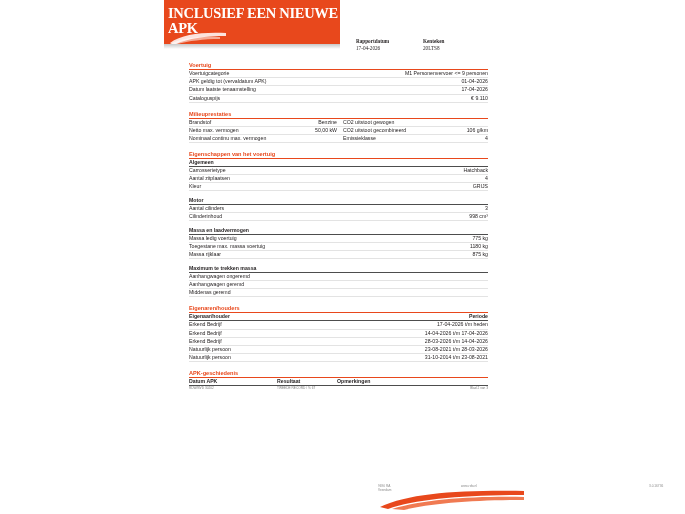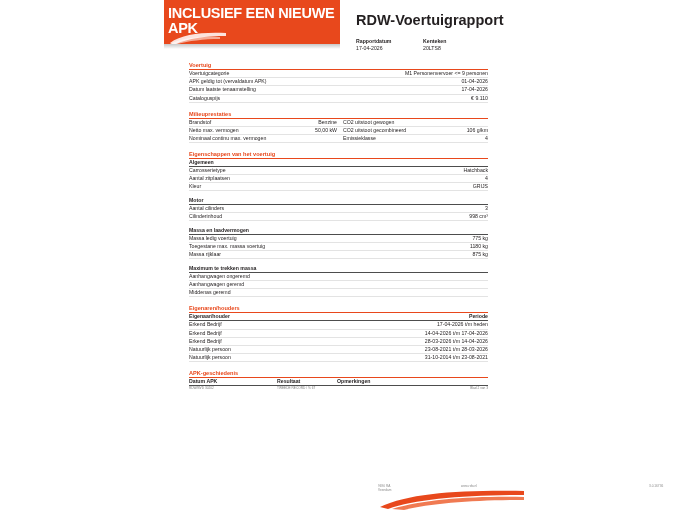--- a/index.html
+++ b/index.html
@@ -20,20 +20,21 @@
     position: relative;
     width: 685px;
     height: 514px;
     background: #ffffff;
   }
 
   
   .header {
     position: relative;
     height: 62px;
+    font-family: Liberation Serif, serif;
   }
   .banner {
     position: absolute;
     left: 164px;
     top: 0;
     width: 176px;
     height: 44px;
     background: #e8481c;
     color: #ffffff;
     overflow: hidden;
@@ -242,21 +243,20 @@
   <div class="header">
     <div class="banner">
       <div class="banner-text">INCLUSIEF EEN NIEUWE APK</div>
       <svg class="banner-swoosh" viewBox="0 0 60 16">
         <path d="M2 13 C 14 4, 34 2, 58 3 L 58 6 C 36 6, 18 9, 6 15 Z" fill="#ffffff" opacity="0.85"></path>
         <path d="M0 15 C 12 8, 30 6, 52 7 L 52 9 C 32 9, 14 12, 3 16 Z" fill="#ffffff" opacity="0.55"></path>
       </svg>
     </div>
     <div class="banner-shadow"></div>
 
-    <div class="report-title">RDW-Voertuigrapport</div>
 
     <div class="header-meta">
       <div class="cols">
         <div class="col">
           <div class="lbl">Rapportdatum</div>
           <div class="val">17-04-2026</div>
         </div>
         <div class="col">
           <div class="lbl">Kenteken</div>
           <div class="val">20LTS8</div>

